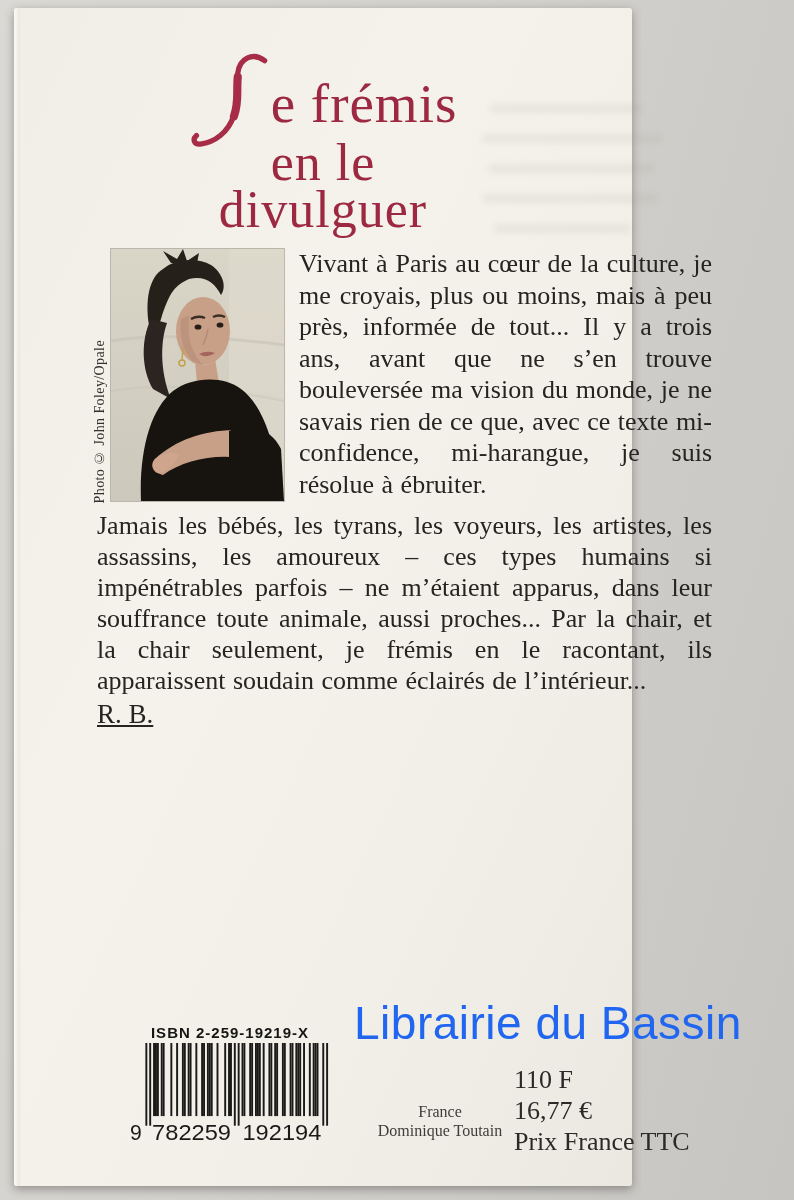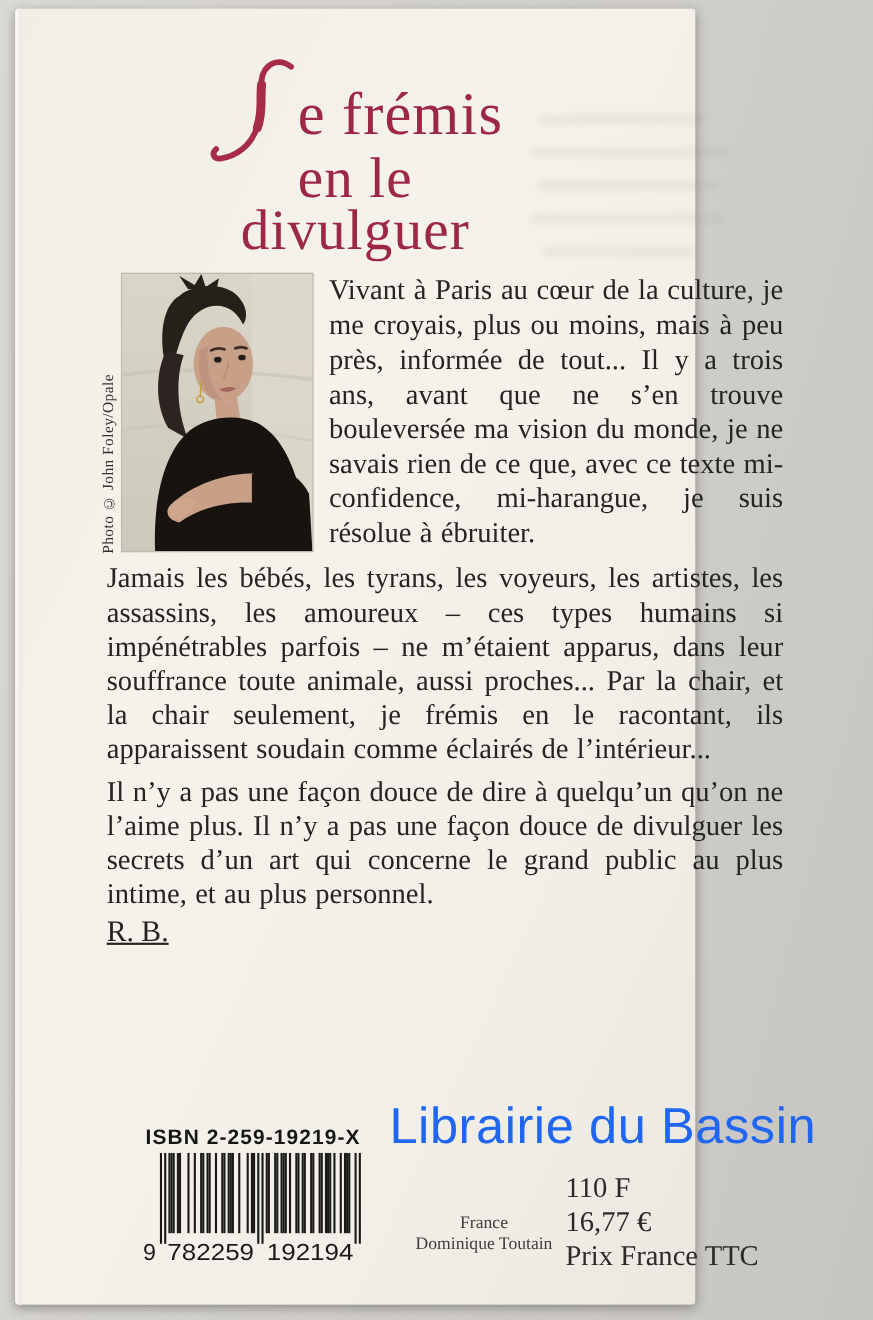--- a/index.html
+++ b/index.html
@@ -40,21 +40,21 @@
                 font-size:14px;letter-spacing:.4px;color:#33312d;white-space:nowrap;}
   .para{margin:0;font-size:26px;line-height:31px;text-align:justify;word-spacing:1px;hyphens:none;}
   .p1{flex:1;line-height:31.5px;}
   .para + .para{margin-top:8px;}
   .follow{margin-top:8px;}
   .signature{font-size:27px;line-height:32px;text-align:left;padding-right:40px;margin-top:2px;color:#262420;text-decoration:underline;}
 
   
   .isbn-block{position:absolute;left:106px;top:1016px;width:220px;text-align:center;}
   .isbn-label{font-family:"Liberation Sans","DejaVu Sans",sans-serif;font-weight:bold;
-              font-size:19px;letter-spacing:1px;color:#151513;margin-bottom:2px;white-space:nowrap;}
+              font-size:15px;letter-spacing:1px;color:#151513;margin-bottom:2px;white-space:nowrap;}
   .barcode-svg{display:block;margin:0 auto;width:200px;height:100px;}
 
   .watermark{position:absolute;left:340px;top:988px;font-family:"Liberation Sans","DejaVu Sans",sans-serif;
              font-size:46px;letter-spacing:.5px;color:#2066f0;white-space:nowrap;}
 
   .publisher{position:absolute;left:340px;top:1094px;width:172px;text-align:center;
              font-size:16px;line-height:19px;color:#3f3d39;}
   .price{position:absolute;left:500px;top:1056px;width:220px;text-align:left;
          font-size:26px;line-height:31px;color:#2b2a28;}
 </style>
@@ -117,21 +117,20 @@
             <path d="M84 112 L86 134 L108 134 L104 110 C98 118 90 118 84 112 Z" fill="#c89f87"></path>
             <path d="M30 252 C28 200 40 160 62 142 C80 128 112 126 130 140 C152 156 166 196 170 252 Z" fill="#17130f"></path>
             <path d="M44 210 C70 186 110 176 148 184 C154 196 150 206 138 210 C106 204 74 210 52 226 C42 224 40 216 44 210 Z" fill="#c89f87"></path>
             <path d="M44 210 C52 204 62 202 68 206 C64 216 54 224 46 224 C40 220 40 214 44 210 Z" fill="#cfa68d"></path>
             <path d="M118 182 C140 172 160 180 170 200 L173 252 L118 252 Z" fill="#17130f"></path>
           </svg>
         </div>
         <p class="para p1">Vivant à Paris au cœur de la culture, je me croyais, plus ou moins, mais à peu près, informée de tout... Il y a trois ans, avant que ne s’en trouve bouleversée ma vision du monde, je ne savais rien de ce que, avec ce texte mi-confidence, mi-harangue, je suis résolue à ébruiter.</p>
       </div>
       <p class="para follow">Jamais les bébés, les tyrans, les voyeurs, les artistes, les assassins, les amoureux – ces types humains si impénétrables parfois – ne m’étaient apparus, dans leur souffrance toute animale, aussi proches... Par la chair, et la chair seulement, je frémis en le racontant, ils apparaissent soudain comme éclairés de l’intérieur...</p>
-      <p class="para">Il n’y a pas une façon douce de dire à quelqu’un qu’on ne l’aime plus. Il n’y a pas une façon douce de divulguer les secrets d’un art qui concerne le grand public au plus intime, et au plus personnel.</p>
       <div class="signature">R. B.</div>
     </div>
 
     <div class="isbn-block">
       <div class="isbn-label">ISBN 2-259-19219-X</div>
       <svg class="barcode-svg" viewBox="0 0 208 104" aria-hidden="true">
           <g fill="#1b1a18">
             <rect x="16" y="0" width="2" height="86"></rect>
             <rect x="20" y="0" width="2" height="86"></rect>
             <rect x="24" y="0" width="2" height="76"></rect>

